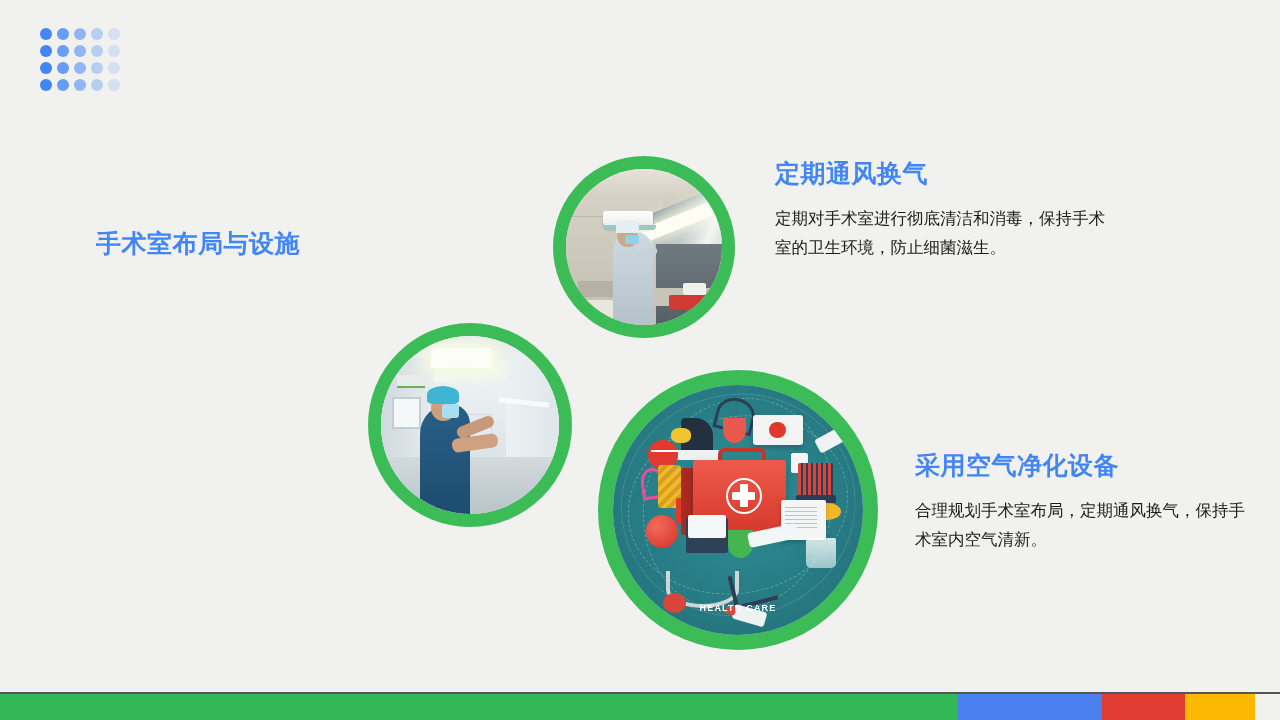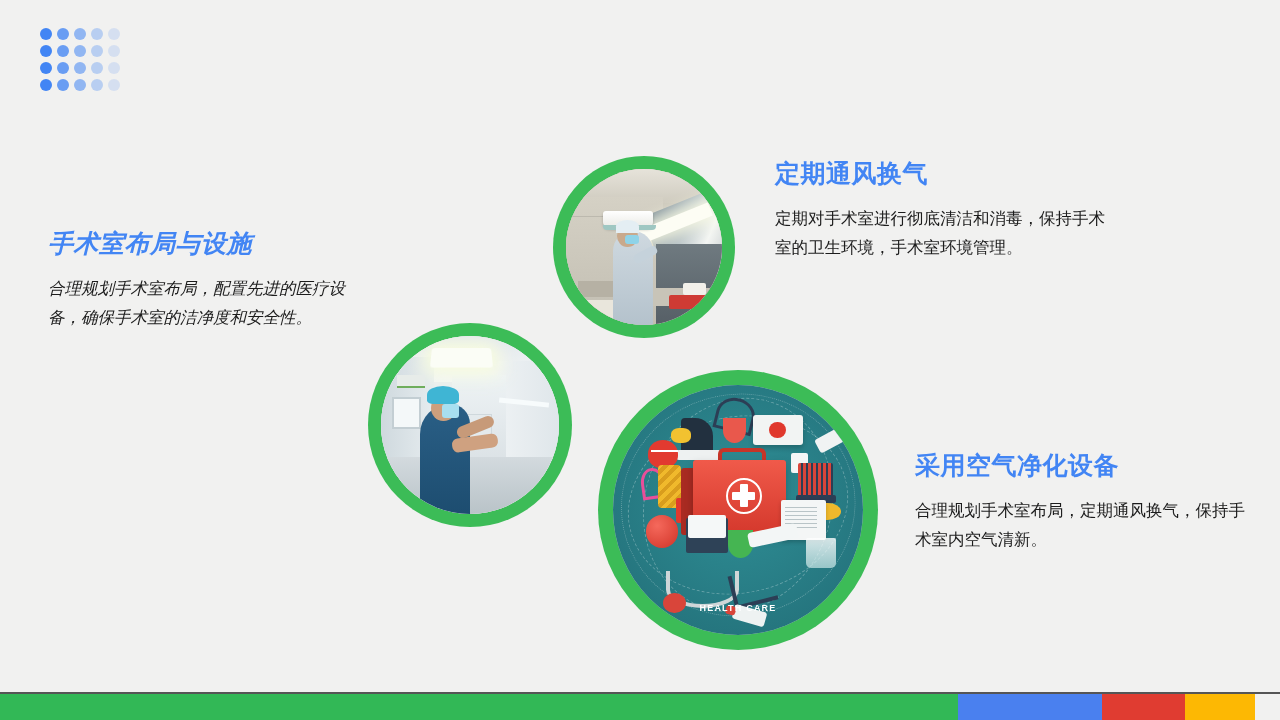--- a/index.html
+++ b/index.html
@@ -74,22 +74,21 @@
     font-size: 16.5px;
     line-height: 1.75;
     margin: 0;
     white-space: pre-line;
   }
 
   .block-left {
     left: 48px;
     top: 228px;
     width: 300px;
-    text-align: left;
-    font-style: italic;
+    text-align: center;
   }
   .block-topright {
     left: 775px;
     top: 158px;
     width: 330px;
     text-align: left;
   }
   .block-bottomright {
     left: 915px;
     top: 450px;
@@ -462,26 +461,25 @@
       <i class="c1"></i>
         <i class="c2"></i>
         <i class="c3"></i>
         <i class="c4"></i>
         <i class="c5"></i>
     </div>
   </div>
 
   <div class="block block-left">
     <h2 class="b-title">手术室布局与设施</h2>
-    <p class="b-body">合理规划手术室布局，配置先进的医疗设备，确保手术室的洁净度和安全性。</p>
   </div>
 
   <div class="block block-topright">
     <h2 class="b-title">定期通风换气</h2>
-    <p class="b-body">定期对手术室进行彻底清洁和消毒，保持手术室的卫生环境，手术室环境管理。</p>
+    <p class="b-body">定期对手术室进行彻底清洁和消毒，保持手术室的卫生环境，防止细菌滋生。</p>
   </div>
 
   <div class="block block-bottomright">
     <h2 class="b-title">采用空气净化设备</h2>
     <p class="b-body">合理规划手术室布局，定期通风换气，保持手术室内空气清新。</p>
   </div>
 
   <div class="circle c-top" style="background: rgb(60, 188, 87);">
     <div class="inner">
       <div class="ph-ac">

